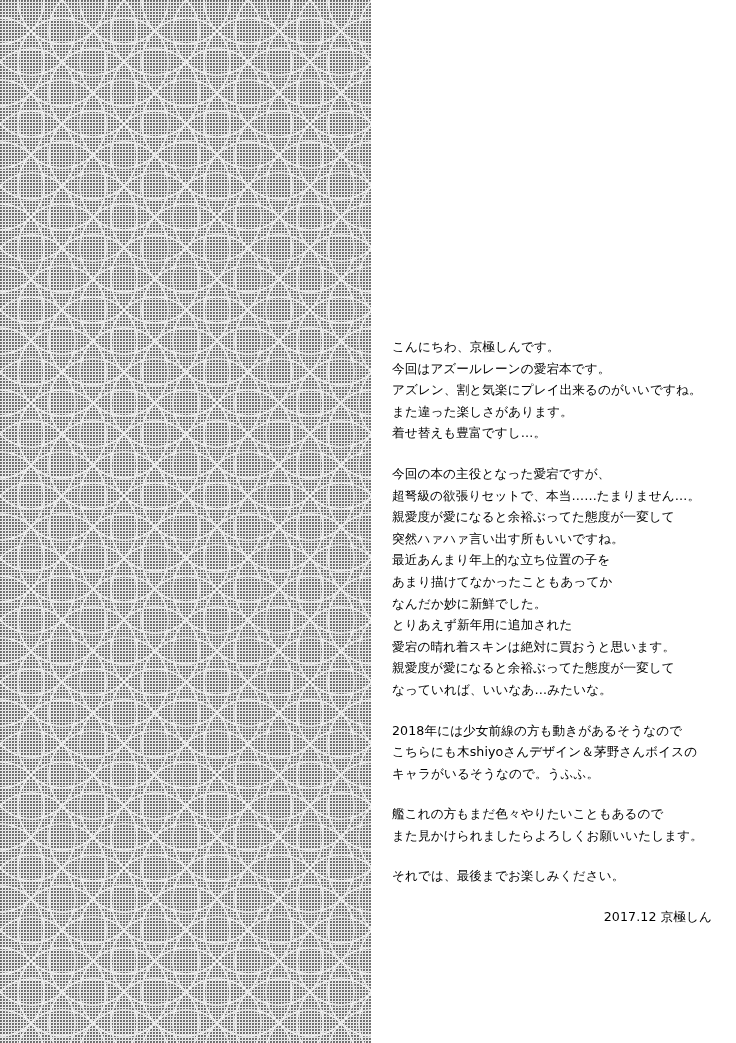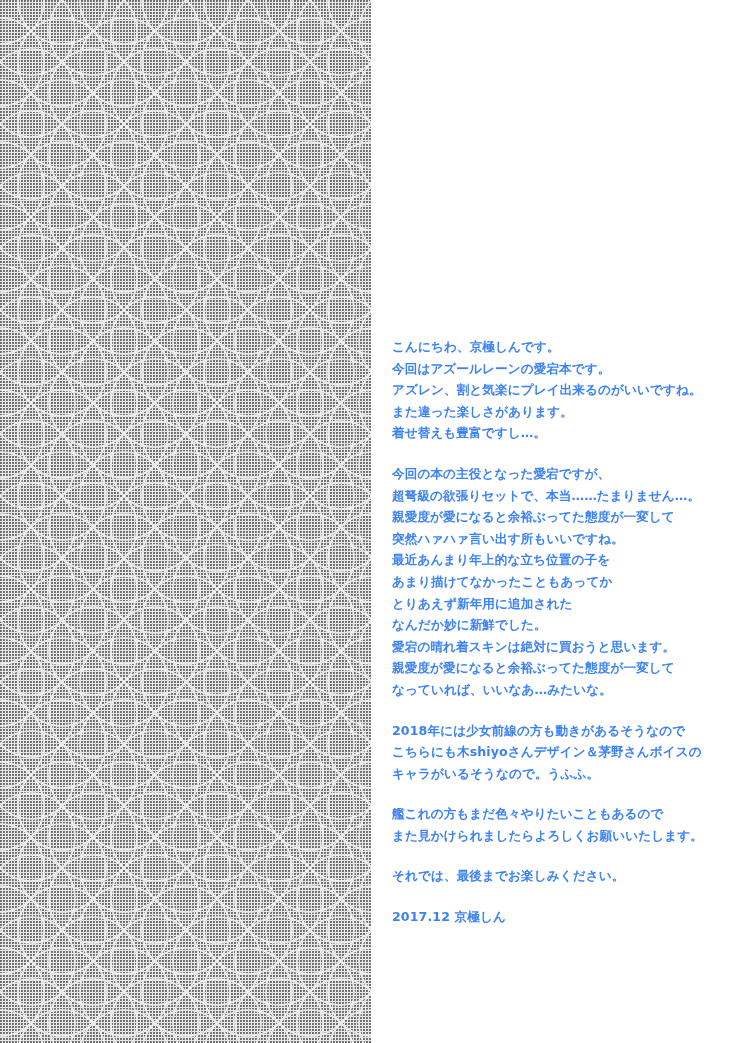--- a/index.html
+++ b/index.html
@@ -46,32 +46,33 @@
   .pattern-panel .circles svg {
     display: block;
   }
 
   
   .afterword {
     position: absolute;
     left: 392px;
     top: 336px;
     width: 320px;
-    color: #3b82f6;
+    color: #000000;
     font-size: 12.6px;
     line-height: 21.6px;
     letter-spacing: 0.1px;
-    font-weight: bold;
+    font-weight: normal;
     font-family: "DejaVu Sans", "Liberation Sans", sans-serif;
   }
   .afterword .para {
     margin: 0 0 19px 0;
   }
   .afterword .para:last-child {
     margin-bottom: 14px;
+    text-align: right;
   }
   .afterword .line {
     display: block;
     white-space: pre;
   }
   .sign {
     margin-top: 10px;
   }
 </style>
 </head>
@@ -164,22 +165,22 @@
       <span class="line">着せ替えも豊富ですし…。</span>
     </div>
 
     <div class="para">
       <span class="line">今回の本の主役となった愛宕ですが、</span>
       <span class="line">超弩級の欲張りセットで、本当……たまりません…。</span>
       <span class="line">親愛度が愛になると余裕ぶってた態度が一変して</span>
       <span class="line">突然ハァハァ言い出す所もいいですね。</span>
       <span class="line">最近あんまり年上的な立ち位置の子を</span>
       <span class="line">あまり描けてなかったこともあってか</span>
+      <span class="line">なんだか妙に新鮮でした。</span>
       <span class="line">とりあえず新年用に追加された</span>
-      <span class="line">なんだか妙に新鮮でした。</span>
       <span class="line">愛宕の晴れ着スキンは絶対に買おうと思います。</span>
       <span class="line">親愛度が愛になると余裕ぶってた態度が一変して</span>
       <span class="line">なっていれば、いいなあ…みたいな。</span>
     </div>
 
     <div class="para">
       <span class="line">2018年には少女前線の方も動きがあるそうなので</span>
       <span class="line">こちらにも木shiyoさんデザイン＆茅野さんボイスの</span>
       <span class="line">キャラがいるそうなので。うふふ。</span>
     </div>

